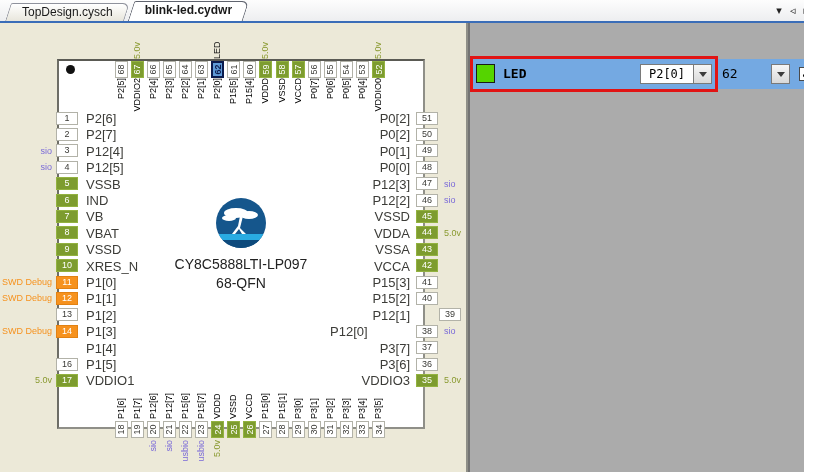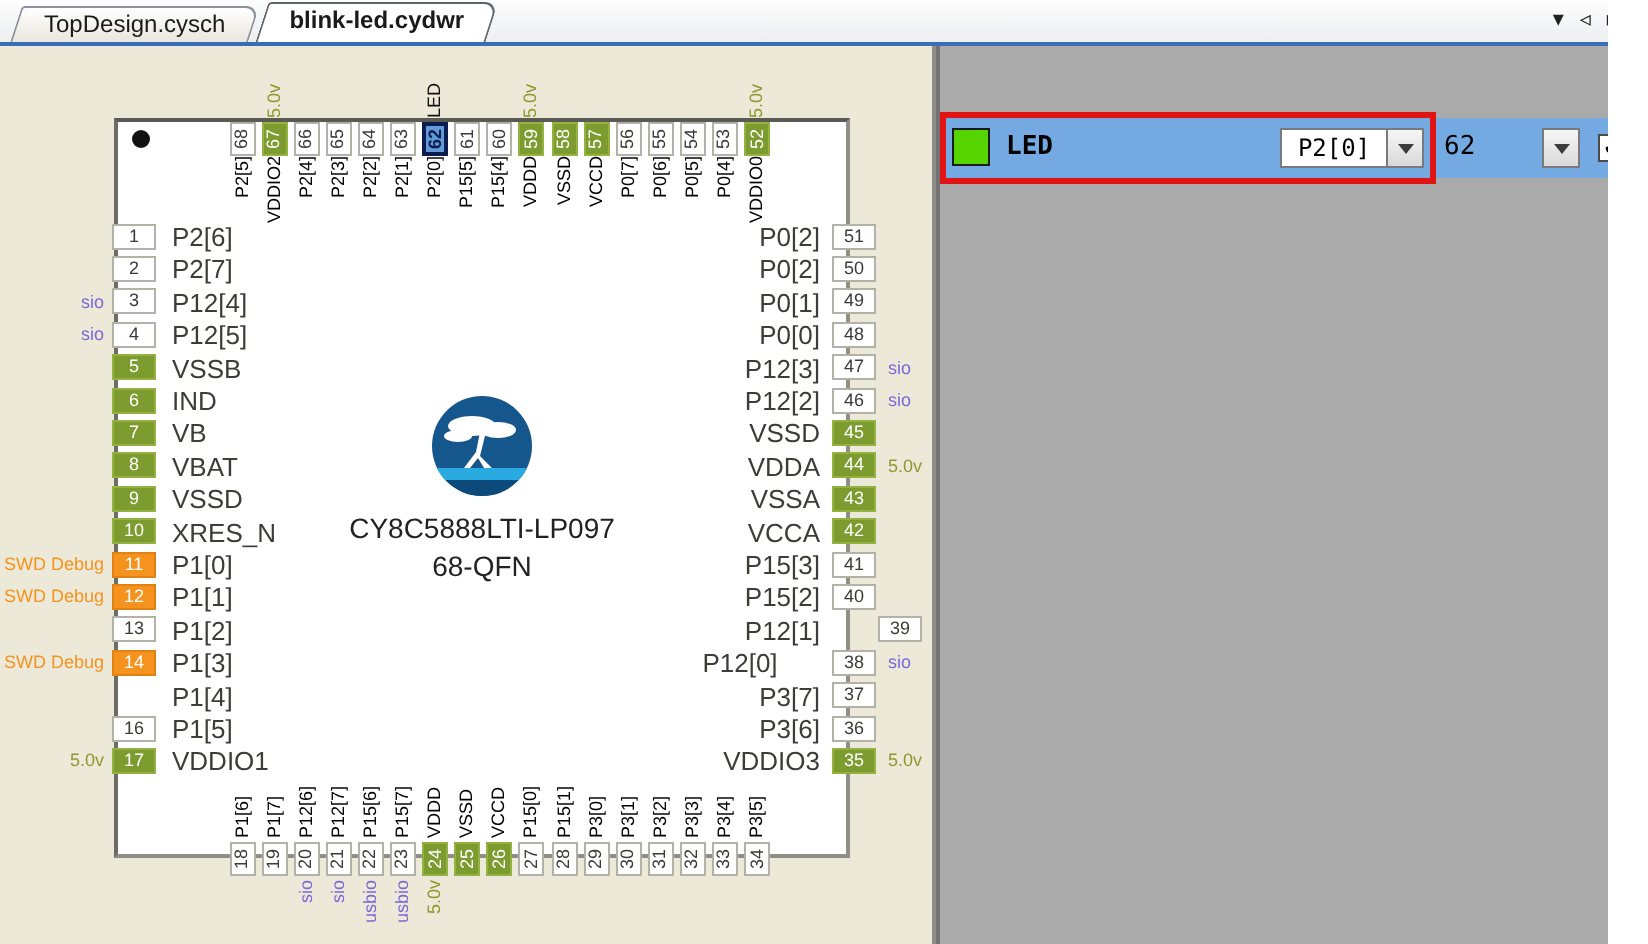--- a/index.html
+++ b/index.html
@@ -163,21 +163,21 @@
       <div class="pbox power" style="left: 416px; top: 236.1px; width: 22px; height: 13px;">42</div>
       <div class="pname" style="left: 330px; top: 236.6px; width: 80px; text-align: right;">VCCA</div>
       <div class="pbox io" style="left: 416px; top: 252.5px; width: 22px; height: 13px;">41</div>
       <div class="pname" style="left: 330px; top: 253px; width: 80px; text-align: right;">P15[3]</div>
       <div class="pbox io" style="left: 416px; top: 268.9px; width: 22px; height: 13px;">40</div>
       <div class="pname" style="left: 330px; top: 269.4px; width: 80px; text-align: right;">P15[2]</div>
       <div class="pbox io" style="left: 416px; top: 285.3px; width: 22px; height: 13px; margin-left: 23px;">39</div>
       <div class="pname" style="left: 330px; top: 285.8px; width: 80px; text-align: right;">P12[1]</div>
       <div class="extlabel c-sio" style="left: 444px; top: 285.8px;">sio</div>
       <div class="pbox io" style="left: 416px; top: 301.7px; width: 22px; height: 13px;">38</div>
-      <div class="pname" style="left: 330px; top: 302.2px; width: 80px; text-align: center;">P12[0]</div>
+      <div class="pname" style="left: 330px; top: 302.2px; width: 80px; text-align: left;">P12[0]</div>
       <div class="extlabel c-sio" style="left: 444px; top: 302.2px;">sio</div>
       <div class="pbox io" style="left: 416px; top: 318.1px; width: 22px; height: 13px;">37</div>
       <div class="pname" style="left: 330px; top: 318.6px; width: 80px; text-align: right;">P3[7]</div>
       <div class="pbox io" style="left: 416px; top: 334.5px; width: 22px; height: 13px;">36</div>
       <div class="pname" style="left: 330px; top: 335px; width: 80px; text-align: right;">P3[6]</div>
       <div class="pbox power" style="left: 416px; top: 350.9px; width: 22px; height: 13px;">35</div>
       <div class="pname" style="left: 330px; top: 351.4px; width: 80px; text-align: right;">VDDIO3</div>
       <div class="extlabel c-volt" style="left: 444px; top: 351.4px;">5.0v</div>
       <div class="pbox vbox io" style="left: 114.5px; top: 38px; width: 13px; height: 17px;">
         <span>68</span>

